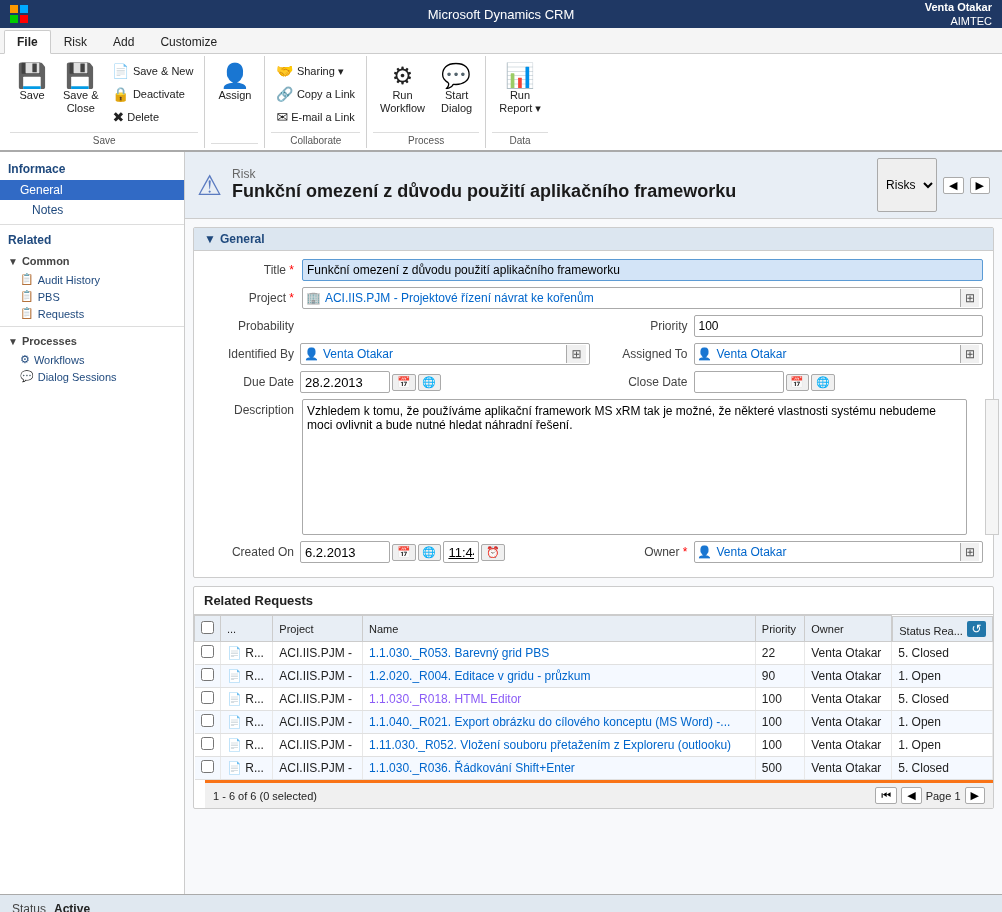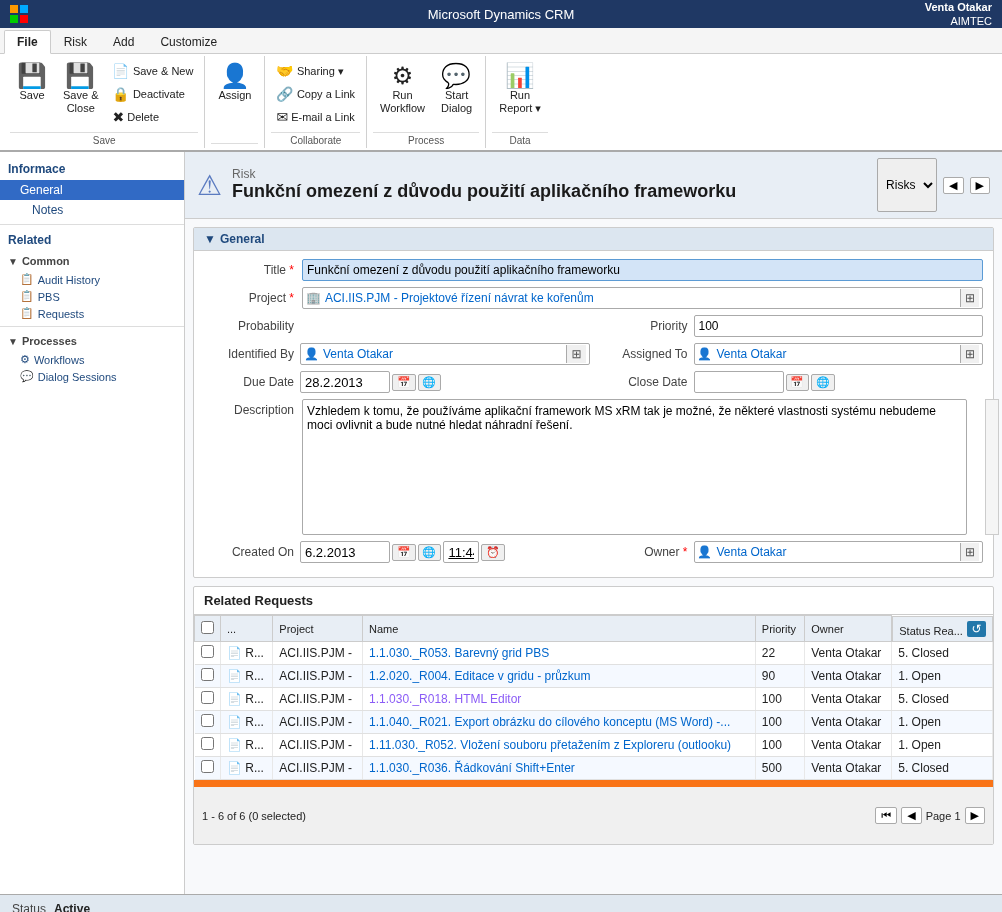--- a/index.html
+++ b/index.html
@@ -71,21 +71,21 @@
     
     .related-section { margin: 0 8px 8px 8px; border: 1px solid #ccc; border-radius: 2px; background: white; }
     .related-header { padding: 6px 10px; font-weight: bold; font-size: 13px; border-bottom: 1px solid #ccc; }
     .table-container { overflow-x: auto; }
     table { width: 100%; border-collapse: collapse; font-size: 12px; }
     table thead tr { background: #e8eef5; }
     table th { padding: 4px 6px; border: 1px solid #ccc; text-align: left; font-weight: normal; font-size: 11px; white-space: nowrap; }
     table th.col-cb { width: 22px; }
     table td { padding: 3px 6px; border-bottom: 1px solid #e0e0e0; border-right: 1px solid #e8e8e8; }
     table tr:nth-child(even) { background: #f5f9ff; }
-    .table-footer { display: flex; align-items: center; justify-content: space-between; padding: 20px 8px; background: #f0f0f0; border-top: 7px solid #f97316; font-size: 11px; }
+    .table-footer { display: flex; align-items: center; justify-content: space-between; padding: 4px 8px; background: #f0f0f0; border-top: 3px solid #f97316; font-size: 11px; margin-left: 11px; }
     .pagination { display: flex; align-items: center; gap: 4px; }
     .page-btn { padding: 1px 5px; border: 1px solid #aaa; background: white; cursor: pointer; font-size: 11px; border-radius: 2px; }
 
     
     #status-bar { background: #e0e8f0; border-top: 1px solid #aaa; padding: 4px 12px; display: flex; align-items: center; gap: 8px; font-size: 12px; height: 28px; }
     .status-label { color: #444; }
     .status-value { font-weight: bold; }
 
     
     .right-scroll { position: absolute; right: -16px; top: 0; width: 14px; height: 100%; background: #f5f5f5; border: 1px solid #ccc; }

